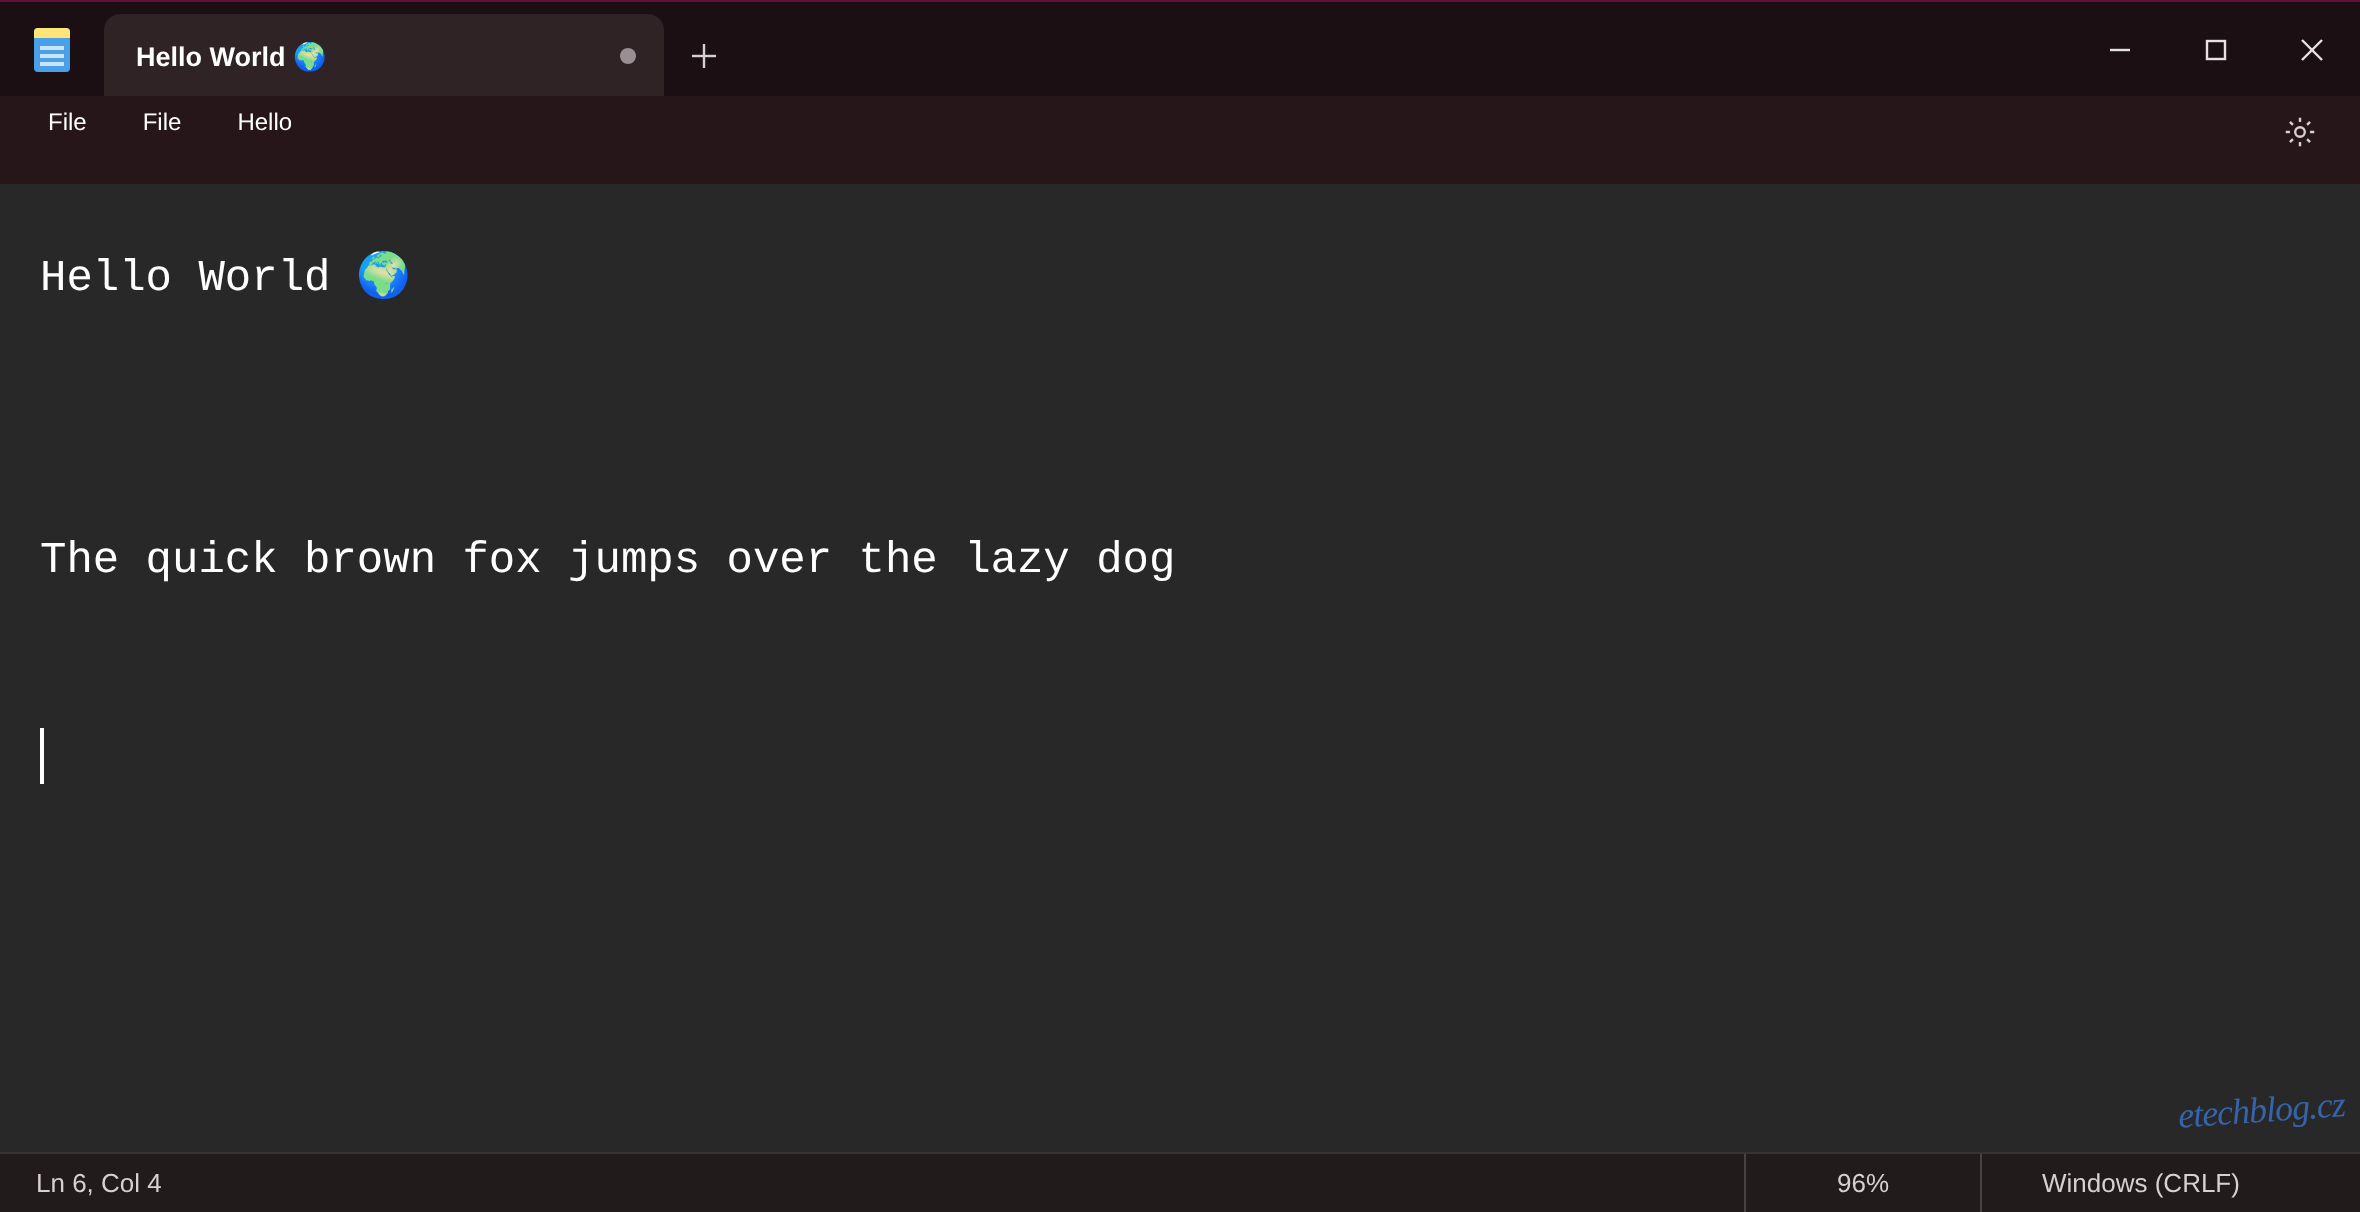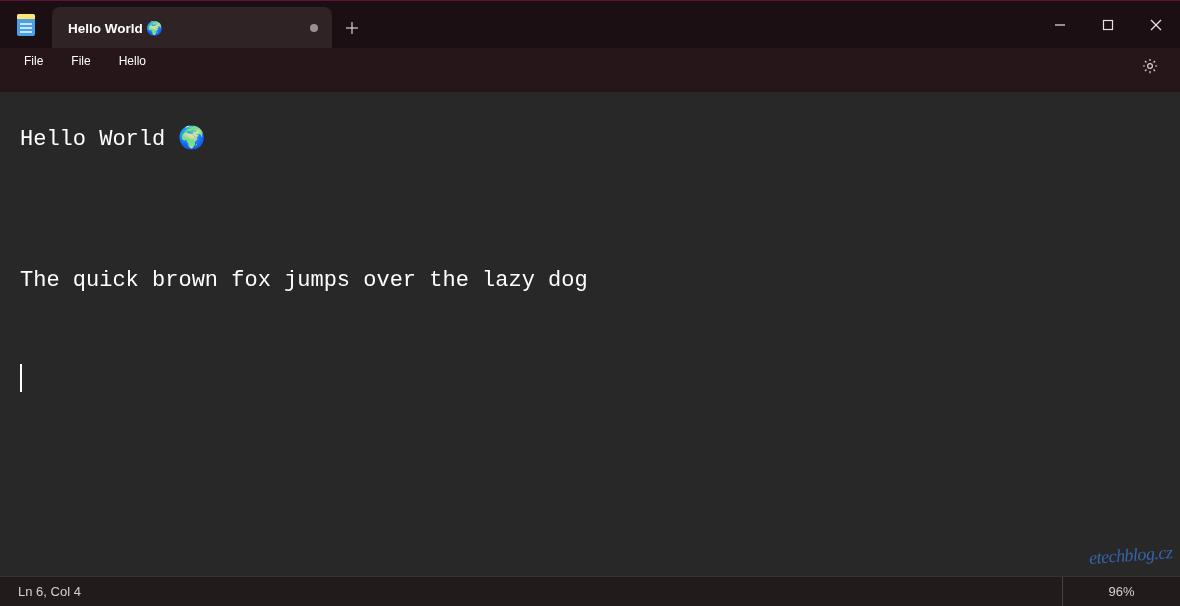--- a/index.html
+++ b/index.html
@@ -233,13 +233,14 @@
 
 The quick brown fox jumps over the lazy dog
 </div>
   <div class="caret"></div>
   <div class="watermark">etechblog.cz</div>
 </div>
 
 <div class="statusbar">
   <div class="status-left">Ln 6, Col 4</div>
   <div class="status-cell zoom">96%</div>
+  <div class="status-cell eol">Windows (CRLF)</div>
 </div>
 
 </body></html>

